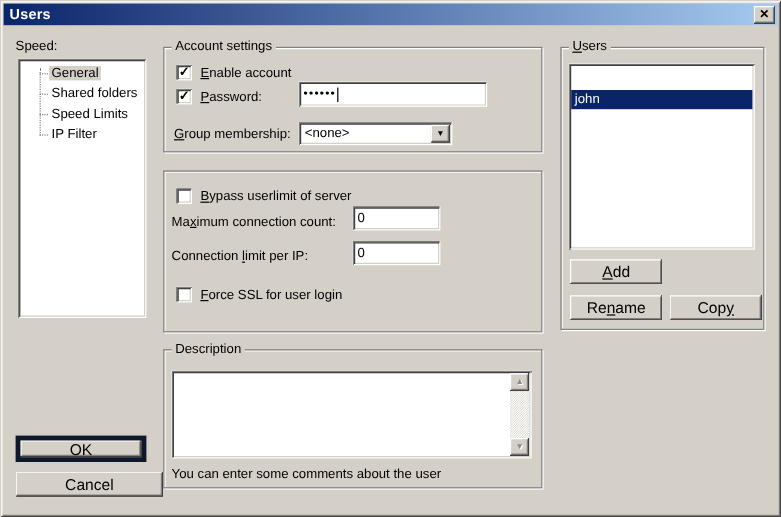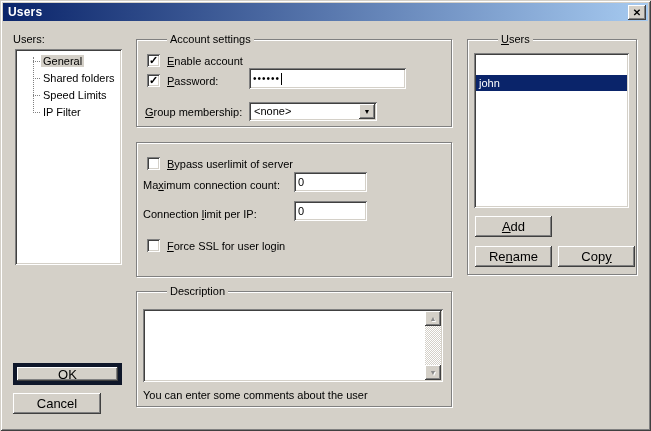--- a/index.html
+++ b/index.html
@@ -37,21 +37,21 @@
   .btn{
     position:absolute;display:flex;align-items:center;justify-content:center;
     font-size:13px;cursor:default;
   }
   .btn.default{border:4px solid #0f172a;}
   .groupbox{
     position:absolute;border:1px solid #808080;
     box-shadow: 1px 1px 0 #FFFFFF, inset 1px 1px 0 #FFFFFF;
   }
   .grouplabel{
-    position:absolute;top:-7px;left:6px;background:#D4D0C8;padding:0 3px;line-height:13px;margin-left:24px;
+    position:absolute;top:-7px;left:6px;background:#D4D0C8;padding:0 3px;line-height:13px;
   }
   .checkbox{
     position:absolute;width:13px;height:13px;background:#fff;
     box-shadow: inset 1px 1px 0 #808080, inset -1px -1px 0 #FFFFFF,
                 inset 2px 2px 0 #404040, inset -2px -2px 0 #D4D0C8;
     display:flex;align-items:center;justify-content:center;
     font-size:11px;font-weight:bold;line-height:1;
   }
   .label{position:absolute;white-space:nowrap;}
   .textfield{
@@ -101,21 +101,21 @@
 
 <div class="window">
 
   <div class="titlebar">
     <span class="title-text">Users</span>
     <div class="close-btn">
       <span>✕</span>
     </div>
   </div>
 
-  <div class="label" style="left:13px;top:33px;">Users:</div>
+  <div class="label" style="left:13px;top:33px;">Speed:</div>
   <div class="tree sunken">
     <div class="tree-inner">
       <div class="tree-vline"></div>
       <div style="height:2px;"></div>
       <div class="tree-row selected">
         <span class="tree-item-label">General</span>
       </div>
       <div class="tree-row">
         <span class="tree-item-label">Shared folders</span>
       </div>
@@ -196,17 +196,17 @@
       <span>Re<u>n</u>ame</span>
     </div>
     <div class="btn raised" style="left:90px;top:206px;width:77px;height:21px;">
       <span>Cop<u>y</u></span>
     </div>
   </div>
 
   <div class="btn raised default" style="left:13px;top:363px;width:109px;height:22px;">
     <span>OK</span>
   </div>
-  <div class="btn raised" style="left:13px;top:393px;width:88px;height:21px;">
+  <div class="btn raised" style="left:13px;top:393px;width:123px;height:21px;">
     <span>Cancel</span>
   </div>
 
 </div>
 
 </body></html>

